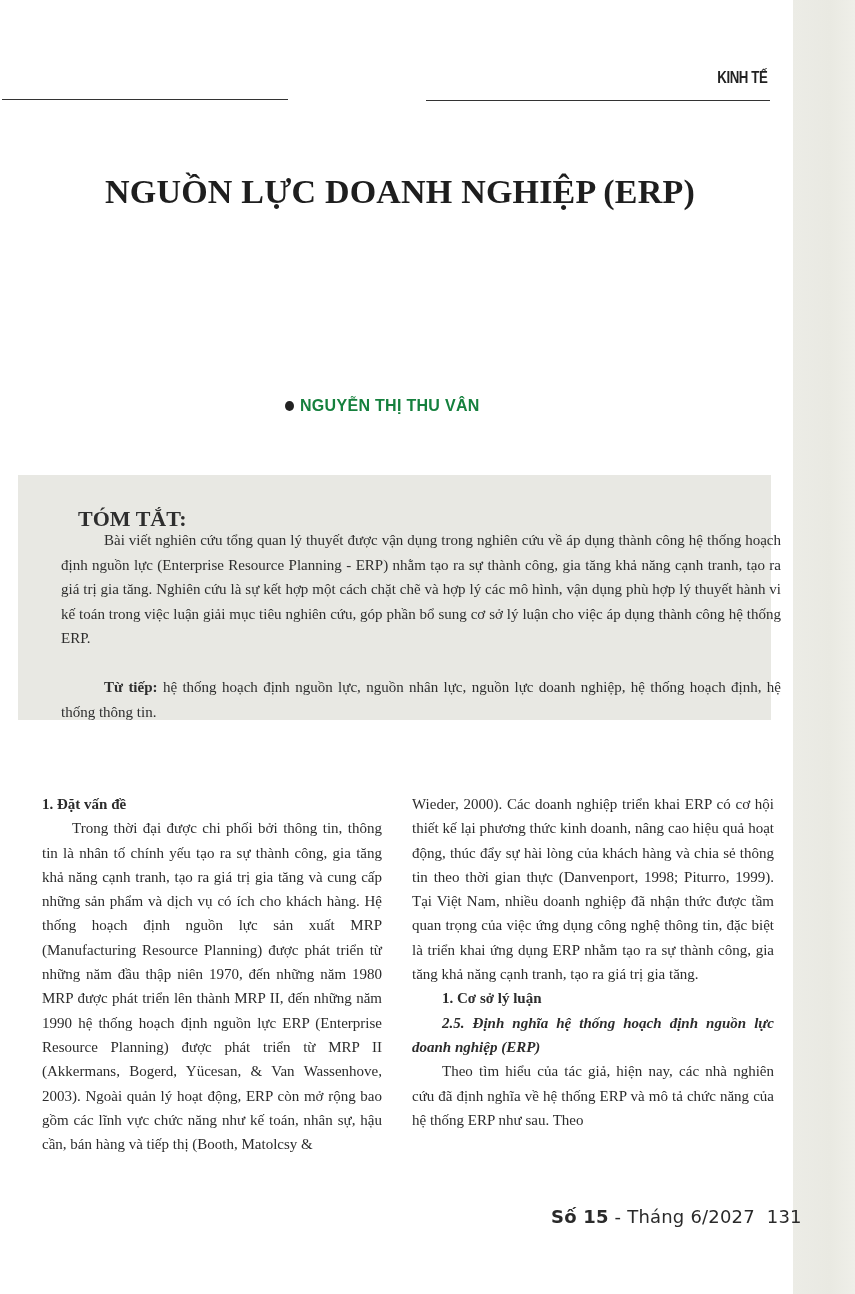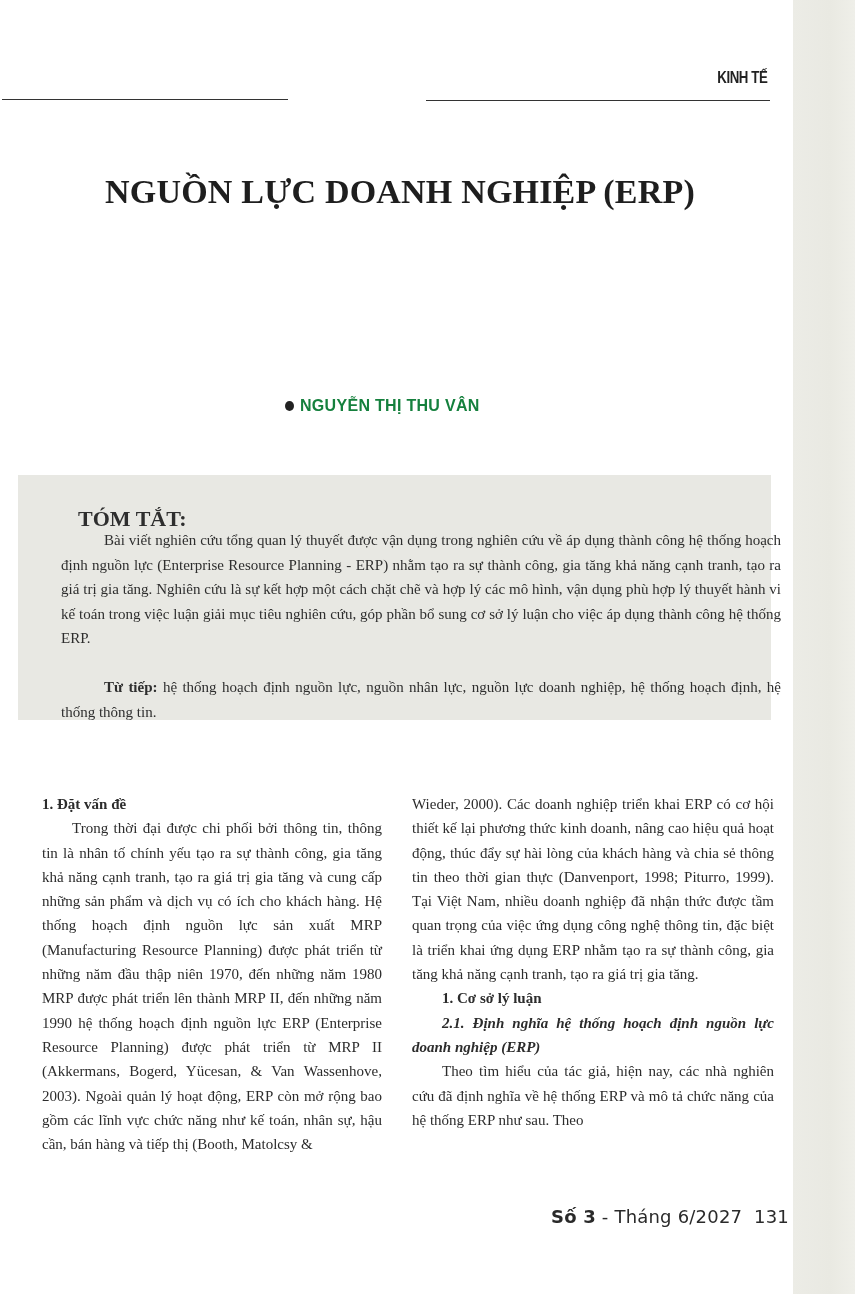--- a/index.html
+++ b/index.html
@@ -175,19 +175,19 @@
 </div>
 
 <div class="col c1">
   <p class="h">1. Đặt vấn đề</p>
   <p class="indent">Trong thời đại được chi phối bởi thông tin, thông tin là nhân tố chính yếu tạo ra sự thành công, gia tăng khả năng cạnh tranh, tạo ra giá trị gia tăng và cung cấp những sản phẩm và dịch vụ có ích cho khách hàng. Hệ thống hoạch định nguồn lực sản xuất MRP (Manufacturing Resource Planning) được phát triển từ những năm đầu thập niên 1970, đến những năm 1980 MRP được phát triển lên thành MRP II, đến những năm 1990 hệ thống hoạch định nguồn lực ERP (Enterprise Resource Planning) được phát triển từ MRP II (Akkermans, Bogerd, Yücesan, &amp; Van Wassenhove, 2003). Ngoài quản lý hoạt động, ERP còn mở rộng bao gồm các lĩnh vực chức năng như kế toán, nhân sự, hậu cần, bán hàng và tiếp thị (Booth, Matolcsy &amp;</p>
 </div>
 
 <div class="col c2">
   <p>Wieder, 2000). Các doanh nghiệp triển khai ERP có cơ hội thiết kế lại phương thức kinh doanh, nâng cao hiệu quả hoạt động, thúc đẩy sự hài lòng của khách hàng và chia sẻ thông tin theo thời gian thực (Danvenport, 1998; Piturro, 1999). Tại Việt Nam, nhiều doanh nghiệp đã nhận thức được tầm quan trọng của việc ứng dụng công nghệ thông tin, đặc biệt là triển khai ứng dụng ERP nhằm tạo ra sự thành công, gia tăng khả năng cạnh tranh, tạo ra giá trị gia tăng.</p>
   <p class="h indent">1. Cơ sở lý luận</p>
-  <p class="hi indent">2.1. Định nghĩa hệ thống hoạch định nguồn lực doanh nghiệp (ERP)</p>
+  <p class="hi indent">2.5. Định nghĩa hệ thống hoạch định nguồn lực doanh nghiệp (ERP)</p>
   <p class="indent">Theo tìm hiểu của tác giả, hiện nay, các nhà nghiên cứu đã định nghĩa về hệ thống ERP và mô tả chức năng của hệ thống ERP như sau. Theo</p>
 </div>
 
 <div class="footer">
-  <span class="issue">Số 3</span><span> - </span><span>Tháng 6/2027</span>&nbsp;&nbsp;<span>131</span>
+  <span class="issue">Số 15</span><span> - </span><span>Tháng 6/2027</span>&nbsp;&nbsp;<span>131</span>
 </div>
 
 </body></html>

